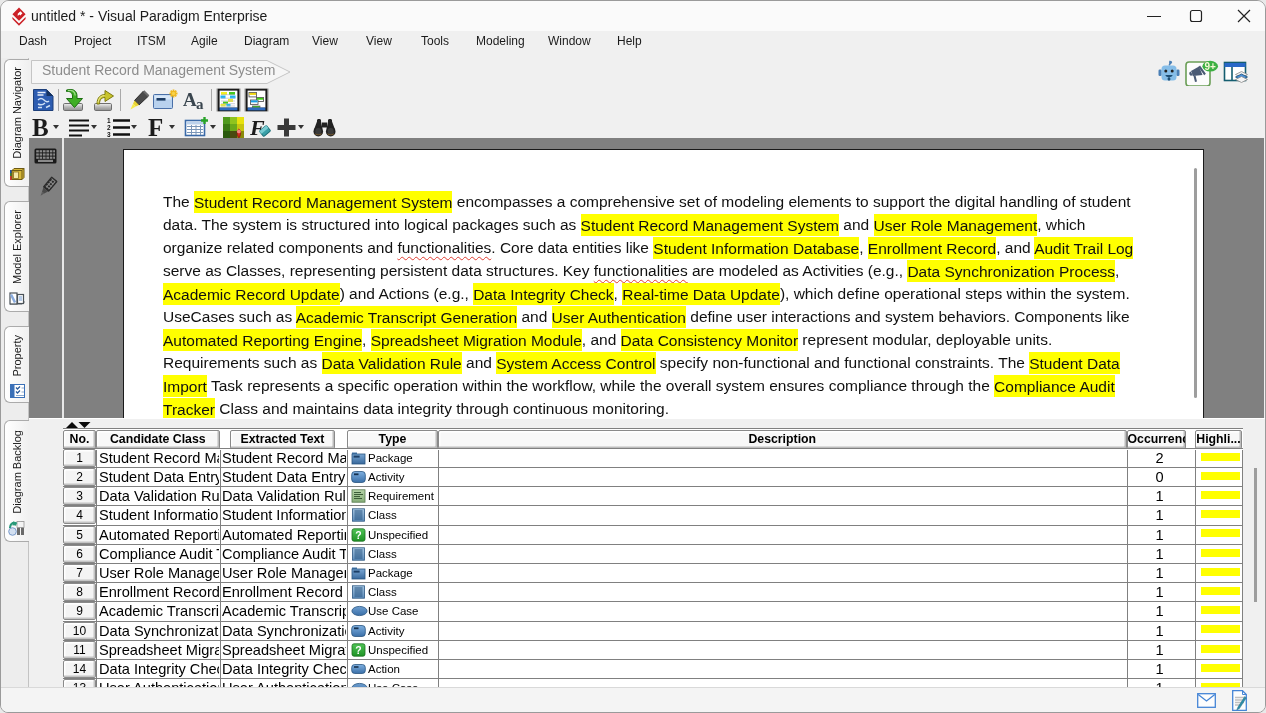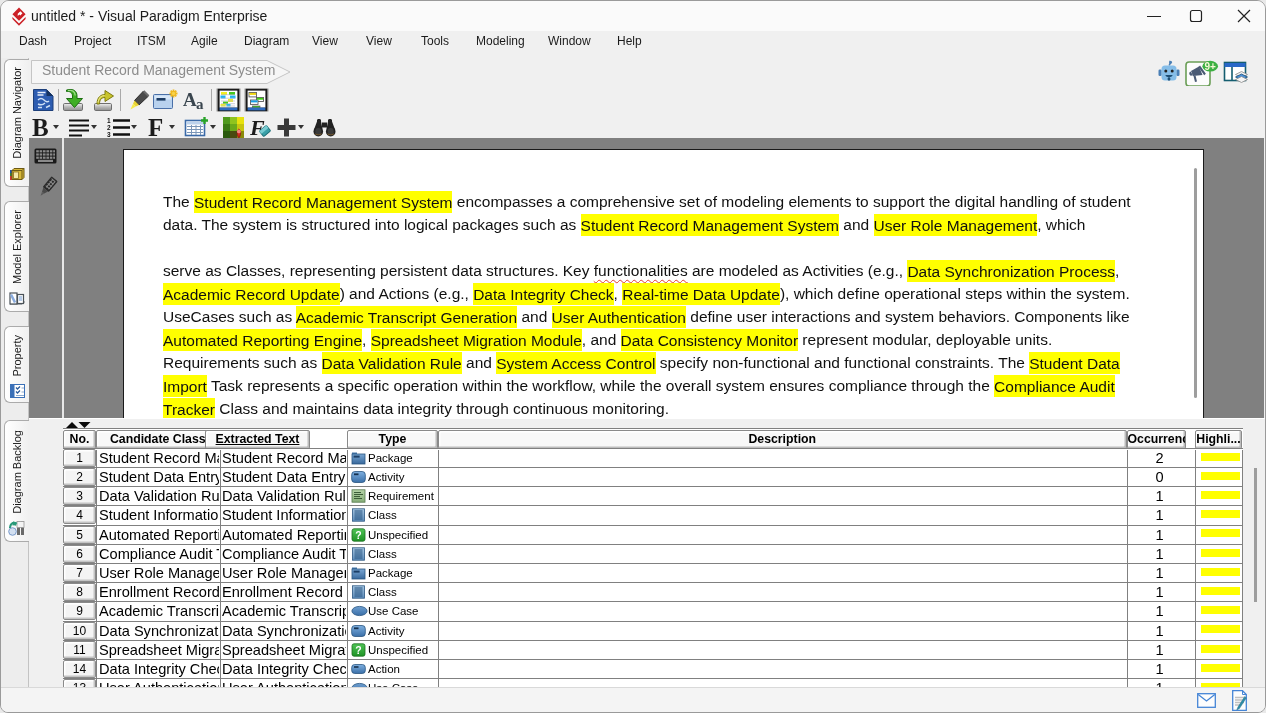--- a/index.html
+++ b/index.html
@@ -402,20 +402,21 @@
         <rect x="7" y="1" width="8" height="14" rx="1" fill="#2a2a2a"></rect>
         <path d="M8.5,3 l5,0 M8.5,6 l5,0 M8.5,9 l5,0 M8.5,12 l5,0" stroke="#8a8a8a" stroke-width="1"></path>
         <path d="M10,3 l0,10 M13,3 l0,10" stroke="#8a8a8a" stroke-width="1"></path>
         <path d="M8,15 L14,15 L12.5,19 L9.5,19 Z" fill="#4a4a4a"></path>
         <path d="M9.5,19 L12.5,19 L11,23 Z" fill="#5a5a5a"></path>
       </g>
     </svg>
     <div id="page">
       <div class="dline" style="top:40px;">The <span class="hl">Student Record Management System</span> encompasses a comprehensive set of modeling elements to support the digital handling of student</div>
       <div class="dline" style="top:63px;">data. The system is structured into logical packages such as <span class="hl">Student Record Management System</span> and <span class="hl">User Role Management</span>, which</div>
+      <div class="dline" style="top:86px;">organize related components and <span class="sq">functionalities</span>. Core data entities like <span class="hl">Student Information Database</span>, <span class="hl">Enrollment Record</span>, and <span class="hl">Audit Trail Log</span></div>
       <div class="dline" style="top:109px;">serve as Classes, representing persistent data structures. Key <span class="sq">functionalities</span> are modeled as Activities (e.g., <span class="hl">Data Synchronization Process</span>,</div>
       <div class="dline" style="top:132px;"><span class="hl">Academic Record Update</span>) and Actions (e.g., <span class="hl">Data Integrity Check</span>, <span class="hl">Real-time Data Update</span>), which define operational steps within the system.</div>
       <div class="dline" style="top:155px;">UseCases such as <span class="hl">Academic Transcript Generation</span> and <span class="hl">User Authentication</span> define user interactions and system behaviors. Components like</div>
       <div class="dline" style="top:178px;"><span class="hl">Automated Reporting Engine</span>, <span class="hl">Spreadsheet Migration Module</span>, and <span class="hl">Data Consistency Monitor</span> represent modular, deployable units.</div>
       <div class="dline" style="top:224px;"><span class="hl">Import</span> Task represents a specific operation within the workflow, while the overall system ensures compliance through the <span class="hl">Compliance Audit</span></div>
       <div class="dline" style="top:201px;">Requirements such as <span class="hl">Data Validation Rule</span> and <span class="hl">System Access Control</span> specify non-functional and functional constraints. The <span class="hl">Student Data</span></div>
       <div class="dline" style="top:247px;"><span class="hl">Tracker</span> Class and maintains data integrity through continuous monitoring.</div>
       <div id="page-scroll"></div>
     </div>
   </div>
@@ -425,21 +426,21 @@
       <polygon points="6,3 12,9 0,9" fill="#0a0a0a"></polygon>
       <polygon points="12.5,3 24.5,3 18.5,9 " fill="#0a0a0a"></polygon>
     </svg>
   </div>
 
   <div id="tablearea">
     <div id="tbl-scroll"></div>
     <div id="grid">
       <div class="hcell" style="left:0px;width:33px;">No.</div>
       <div class="hcell" style="left:33px;width:123.5px;">Candidate Class</div>
-      <div class="hcell" style="left:142px;width:105px;text-decoration:underline;">Extracted Text</div>
+      <div class="hcell" style="left:167px;width:105px;">Extracted Text</div>
       <div class="hcell" style="left:284px;width:91px;">Type</div>
       <div class="hcell" style="left:375px;width:688.5px;">Description</div>
       <div class="hcell" style="left:1063.5px;width:59px;">Occurrence</div>
       <div class="hcell" style="left:1132px;width:47px;">Highli...</div>
       <div class="col-line" style="left:33px;"></div>
       <div class="col-line" style="left:156.5px;"></div>
       <div class="col-line" style="left:284px;"></div>
       <div class="col-line" style="left:375px;"></div>
       <div class="col-line" style="left:1063.5px;"></div>
       <div class="col-line" style="left:1132px;"></div>

